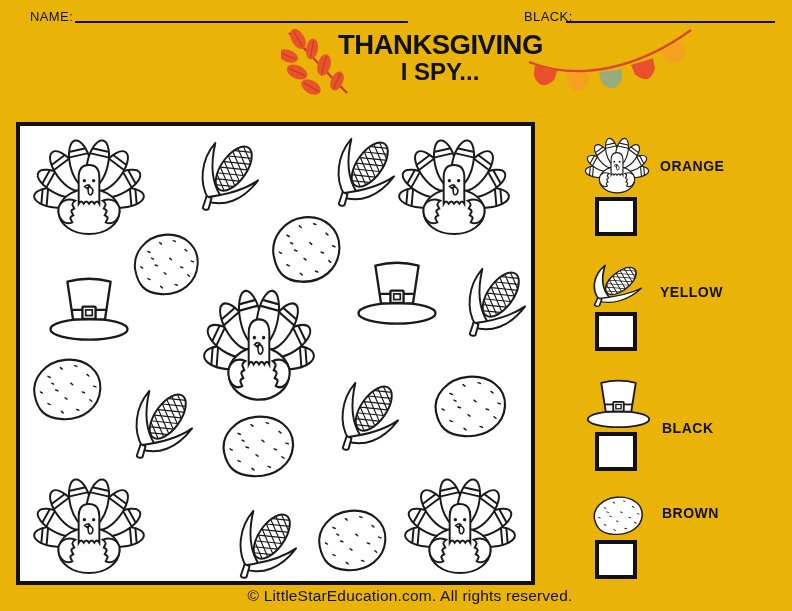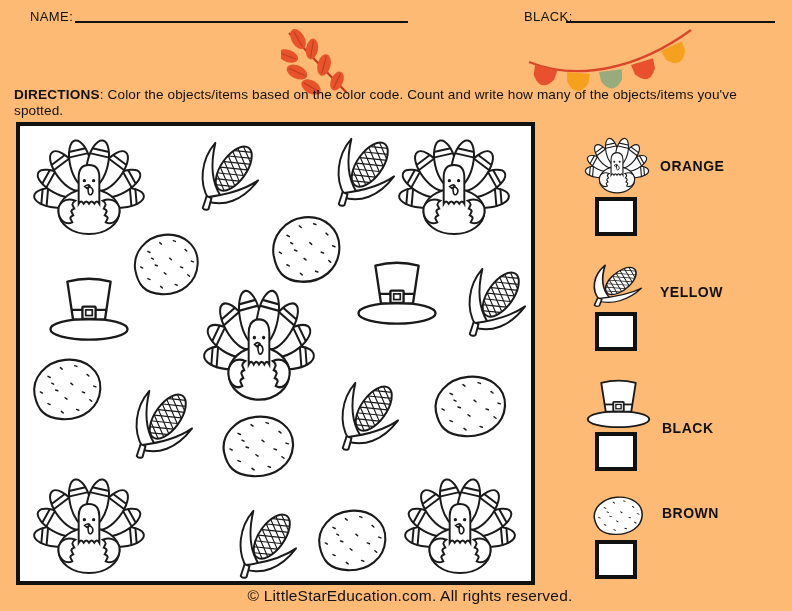--- a/index.html
+++ b/index.html
@@ -1,18 +1,18 @@
 <!DOCTYPE html>
 <html><head>
 <meta charset="utf-8">
 <style>
   * { margin:0; padding:0; box-sizing:border-box; }
   html,body { background:#fff; }
   .page {
-    position:relative; width:792px; height:611px; background:#fdba74;
+    position:relative; width:792px; height:611px; background:#eab308;
     font-family:"Liberation Sans", sans-serif; color:#111; overflow:hidden;
   }
   .abs { position:absolute; }
   .field-label { font-size:13px; letter-spacing:.4px; }
   .write-line { border-bottom:2.5px solid #111; height:14px; }
   .title-block { text-align:center; }
   .title-line1 { font-size:27.5px; font-weight:bold; letter-spacing:-.5px; line-height:29px; white-space:nowrap; }
   .title-line2 { font-size:24px; font-weight:bold; line-height:25px; }
   .directions { font-size:13.6px; line-height:15.5px; letter-spacing:.1px; }
   .directions b { letter-spacing:.2px; }
@@ -152,35 +152,36 @@
           <ellipse cx="30" cy="58" rx="6.5" ry="10.5" fill="#E8532C"></ellipse>
           <line x1="30" y1="49.5" x2="30" y2="66.5" stroke-width="1" stroke="#C23B1E"></line>
         </g>
       <g transform="rotate(25,56,52)">
           <ellipse cx="56" cy="52" rx="6" ry="10" fill="#E8532C"></ellipse>
           <line x1="56" y1="44" x2="56" y2="60" stroke-width="1" stroke="#C23B1E"></line>
         </g>
     </g>
   </svg>
 
+  <div class="abs title-block" style="left:338px;top:30px;width:204px">
+    <div class="title-line1">THANKSGIVING</div>
+    <div class="title-line2">I SPY...</div>
+  </div>
 
   <svg class="abs" style="left:527px;top:26px;width:168px;height:66px" viewBox="0 0 168 66">
     <path d="M2,36 C 52,56 112,42 164,4" fill="none" stroke-width="2.4" stroke="#D8472B"></path>
     <g stroke="none">
       <path d="M0,0 L23,0 L22,10 Q11.5,26 1,10 Z" transform="translate(8,39) rotate(13)" fill="#E8502E"></path>
       <path d="M0,0 L23,0 L22,10 Q11.5,26 1,10 Z" transform="translate(40,46) rotate(5)" fill="#F5A01F"></path>
       <path d="M0,0 L23,0 L22,10 Q11.5,26 1,10 Z" transform="translate(72,46) rotate(-7)" fill="#97AB7D"></path>
       <path d="M0,0 L23,0 L22,10 Q11.5,26 1,10 Z" transform="translate(104,39) rotate(-17)" fill="#E8502E"></path>
       <path d="M0,0 L23,0 L22,10 Q11.5,26 1,10 Z" transform="translate(134,25) rotate(-25)" fill="#F5A01F"></path>
     </g>
   </svg>
 
-  <div class="abs directions" style="left:14px;top:87px;width:745px">
-    <b>DIRECTIONS</b><span>: Color the objects/items based on the color code. Count and write how many of the objects/items you've spotted.</span>
-  </div>
 
   <div class="abs puzzle-box" style="left:16px;top:122px;width:519px;height:463px">
       <svg viewBox="0 0 120 100" preserveAspectRatio="none" class="item" style="left: 10px; top: 12px; width: 118px; height: 98px;">
         <use href="#sym-turkey"></use>
       </svg>
       <svg viewBox="0 0 68 76" preserveAspectRatio="none" class="item" style="left: 174px; top: 10px; width: 66px; height: 75px;">
         <use href="#sym-corn"></use>
       </svg>
       <svg viewBox="0 0 68 76" preserveAspectRatio="none" class="item" style="left: 310px; top: 6px; width: 66px; height: 75px;">
         <use href="#sym-corn"></use>

